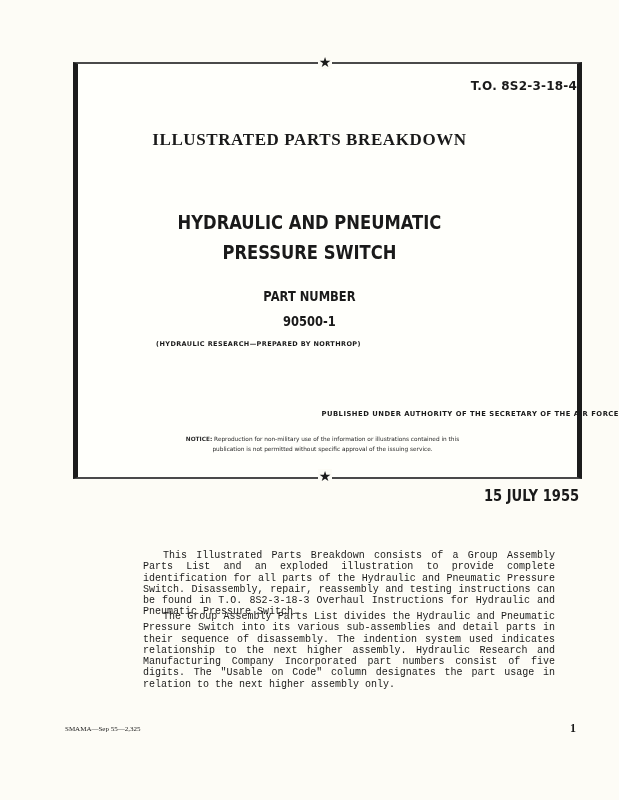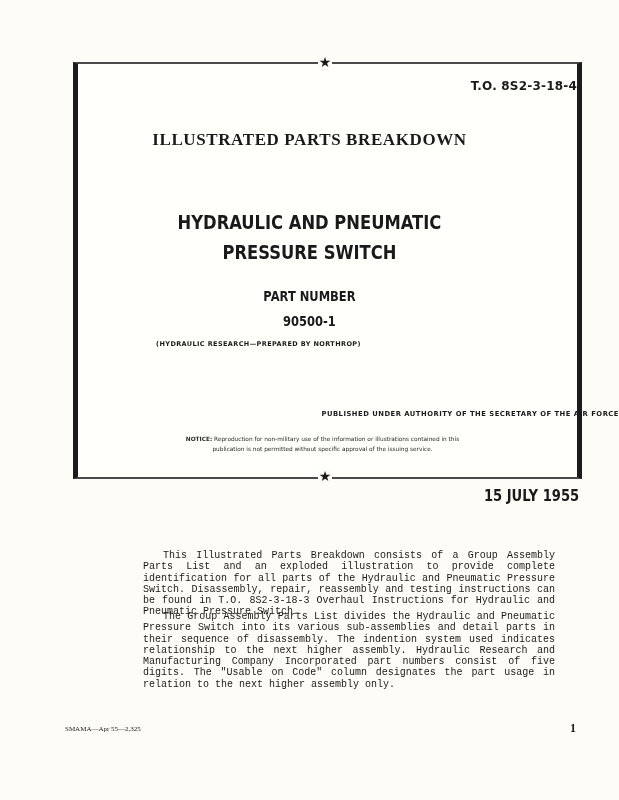--- a/index.html
+++ b/index.html
@@ -167,14 +167,14 @@
 <div class="notice">
   <b>NOTICE:</b>
   <span>Reproduction for non-military use of the information or illustrations contained in this publication is not permitted without specific approval of the issuing service.</span>
 </div>
 
 <div class="date">15 JULY 1955</div>
 
 <p class="body-text para1">This Illustrated Parts Breakdown consists of a Group Assembly Parts List and an exploded illustration to provide complete identification for all parts of the Hydraulic and Pneumatic Pressure Switch. Disassembly, repair, reassembly and testing instructions can be found in T.O. 8S2-3-18-3 Overhaul Instructions for Hydraulic and Pneumatic Pressure Switch.</p>
 <p class="body-text para2">The Group Assembly Parts List divides the Hydraulic and Pneumatic Pressure Switch into its various sub-assemblies and detail parts in their sequence of disassembly. The indention system used indicates relationship to the next higher assembly. Hydraulic Research and Manufacturing Company Incorporated part numbers consist of five digits. The "Usable on Code" column designates the part usage in relation to the next higher assembly only.</p>
 
-<div class="footer-left">SMAMA—Apr 55—2,325</div>
+<div class="footer-left">SMAMA—Sep 55—2,325</div>
 <div class="footer-right">1</div>
 
 </body></html>

